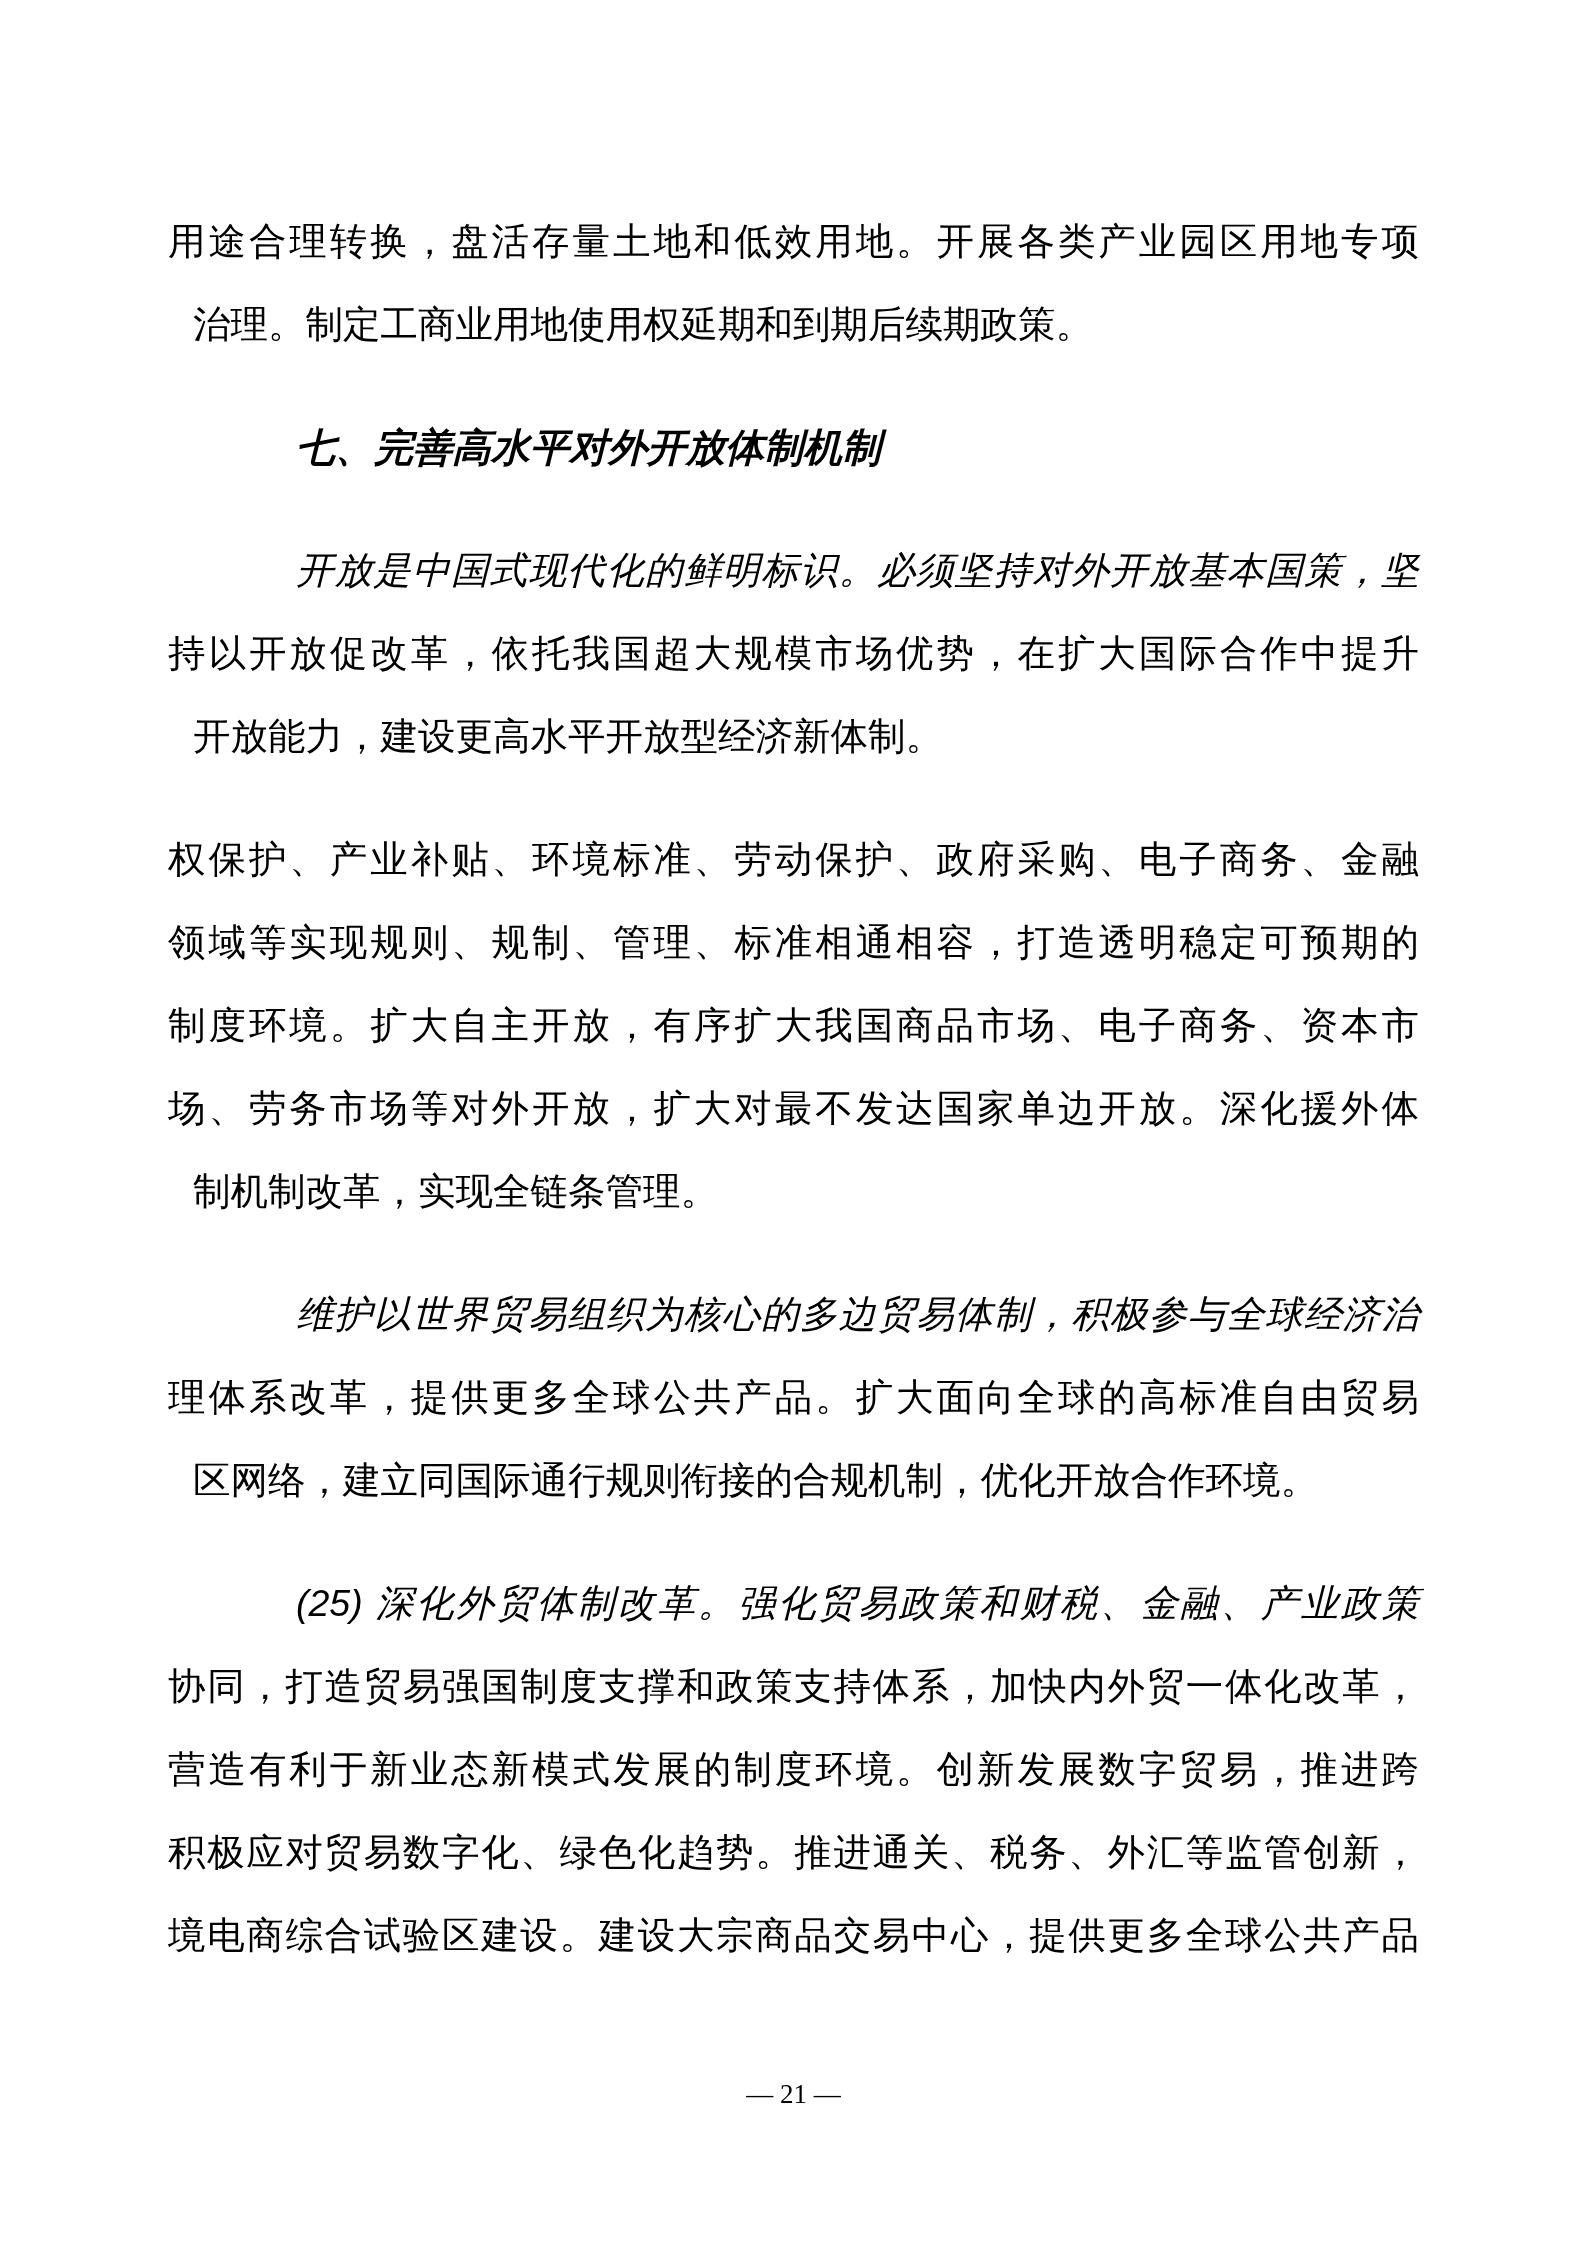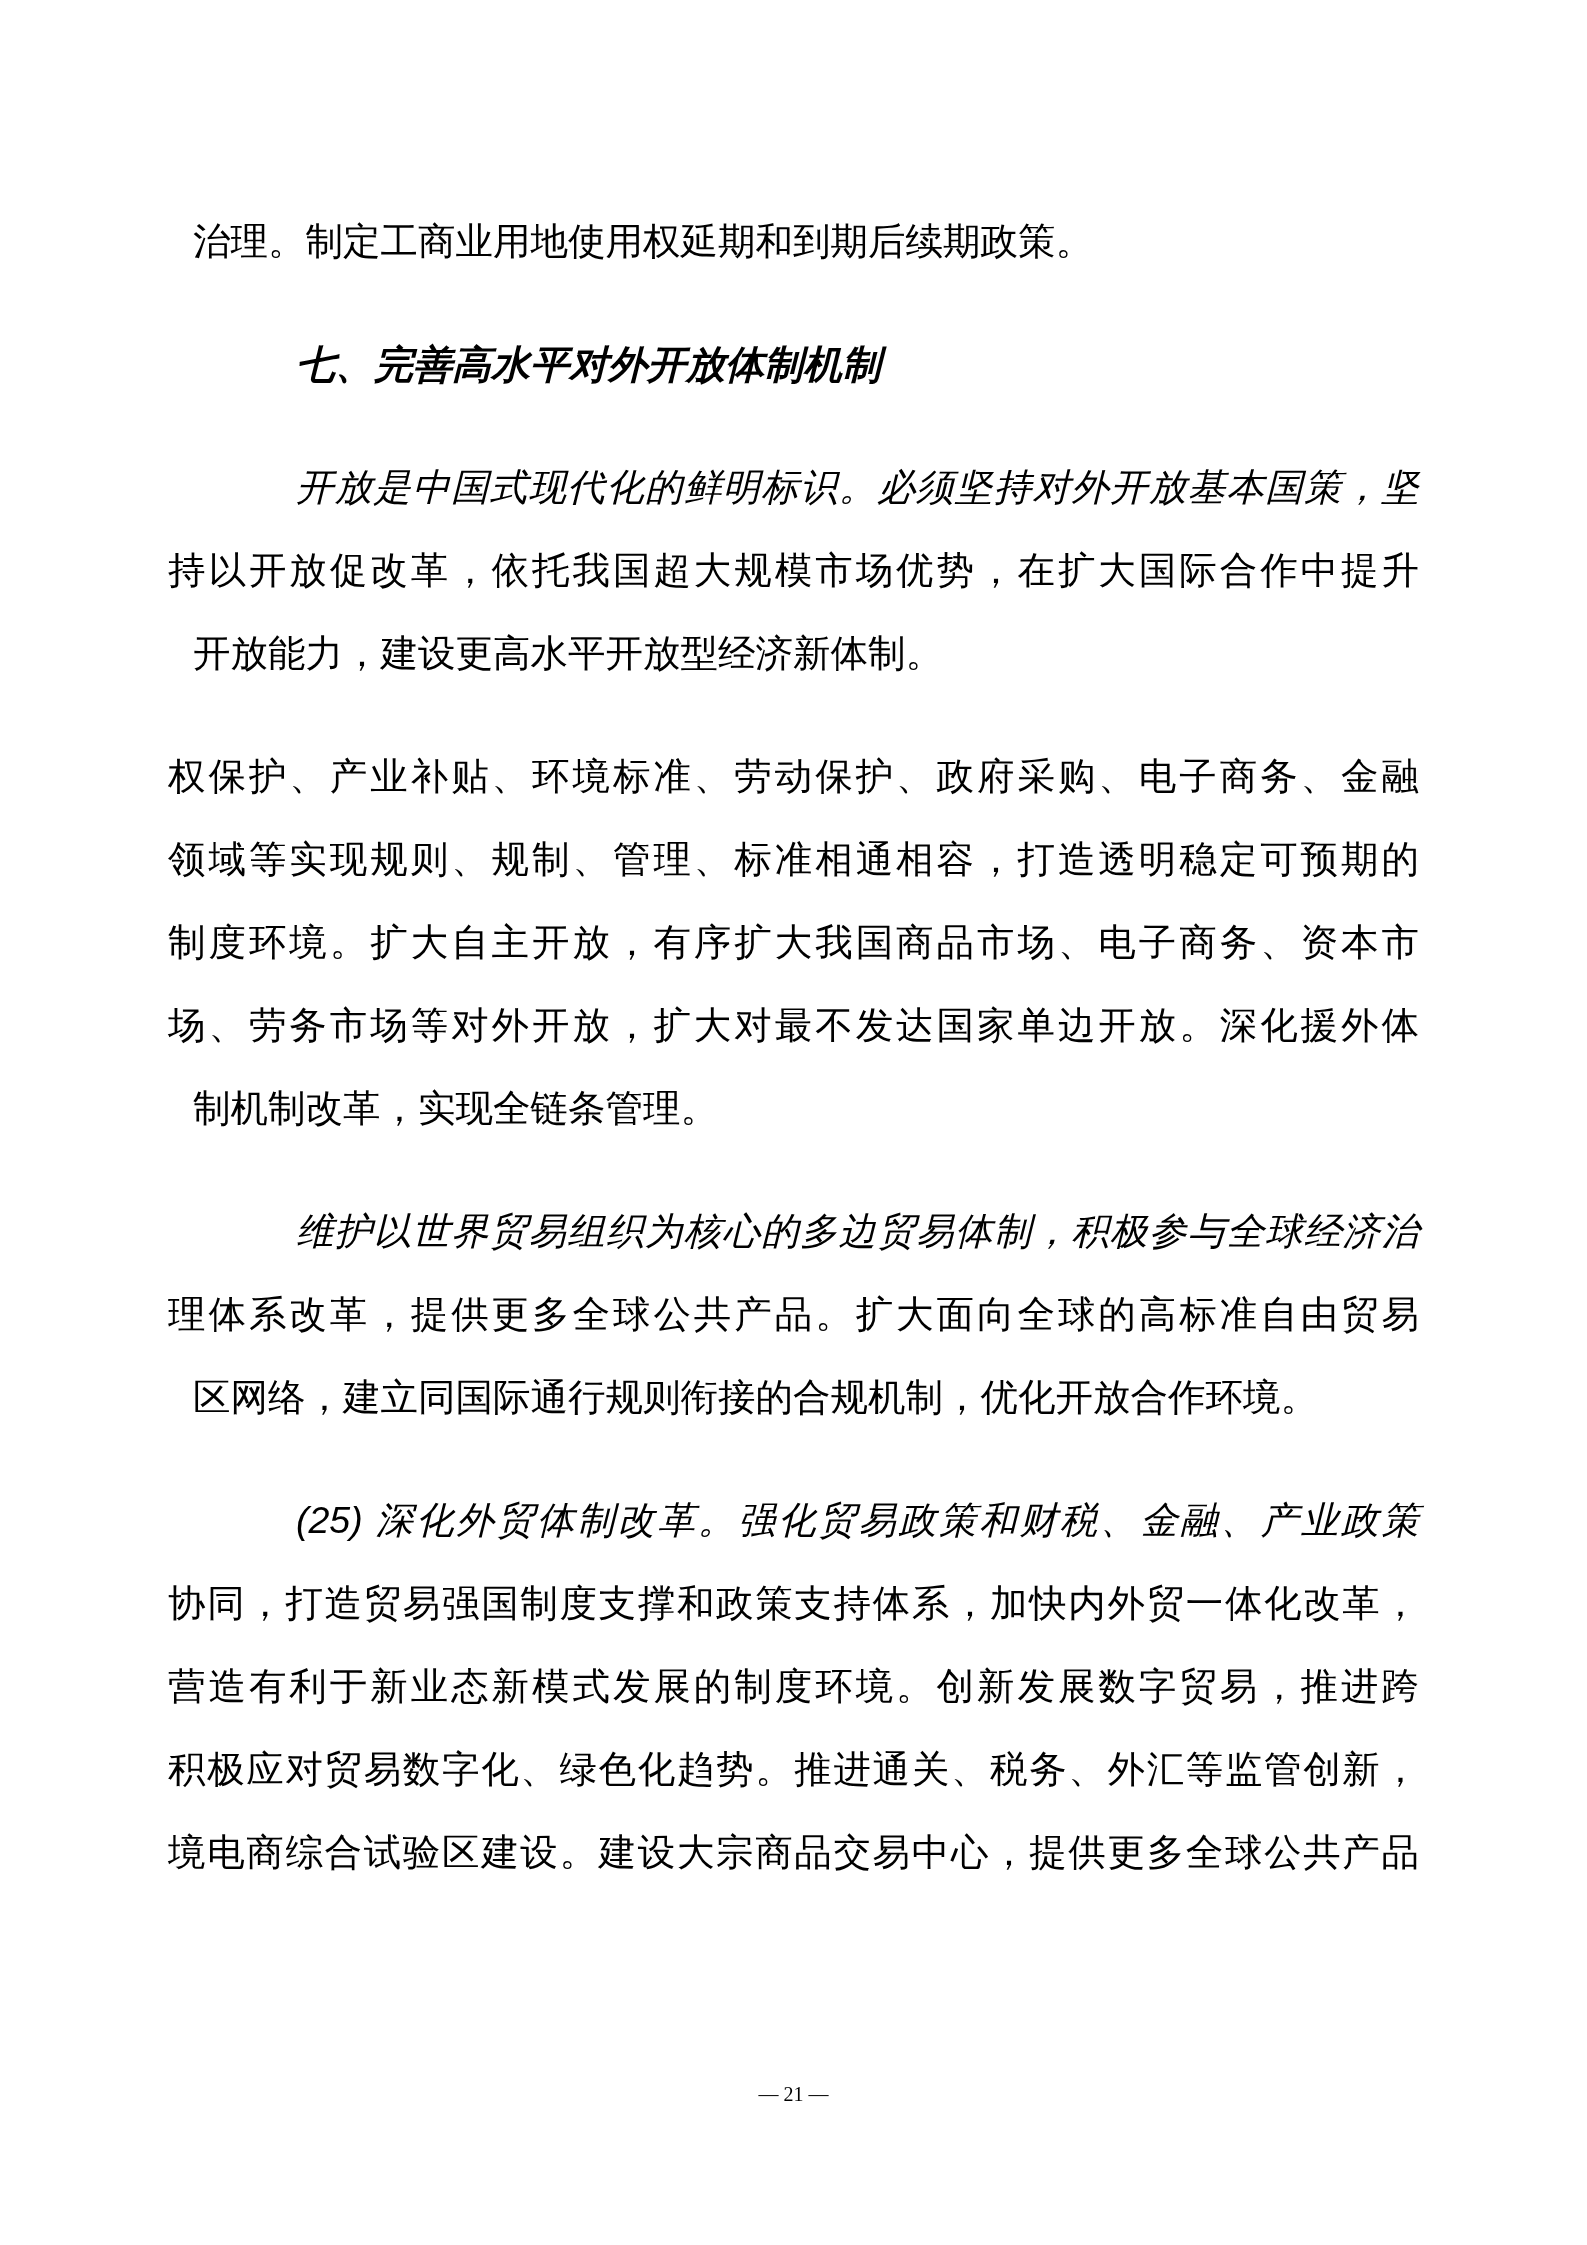--- a/index.html
+++ b/index.html
@@ -49,31 +49,32 @@
     text-align: left;
     text-align-last: left;
   }
   .page-footer {
     position: absolute;
     top: 2078px;
     left: 0;
     width: 1587px;
     text-align: center;
     font-family: "Liberation Serif", serif;
-    font-size: 20px;
+    font-size: 27px;
     line-height: 32px;
     color: #000000;
   }
 </style>
 </head>
 <body>
 
 <div class="page-content">
 
   <div class="block">
+    <div class="ln">用途合理转换，盘活存量土地和低效用地。开展各类产业园区用地专项</div>
     <div class="ln last">治理。制定工商业用地使用权延期和到期后续期政策。</div>
   </div>
 
   <div class="block heading">
     <div class="ln indent">七、完善高水平对外开放体制机制</div>
   </div>
 
   <div class="block">
     <div class="ln indent">开放是中国式现代化的鲜明标识。必须坚持对外开放基本国策，坚</div>
     <div class="ln">持以开放促改革，依托我国超大规模市场优势，在扩大国际合作中提升</div>

